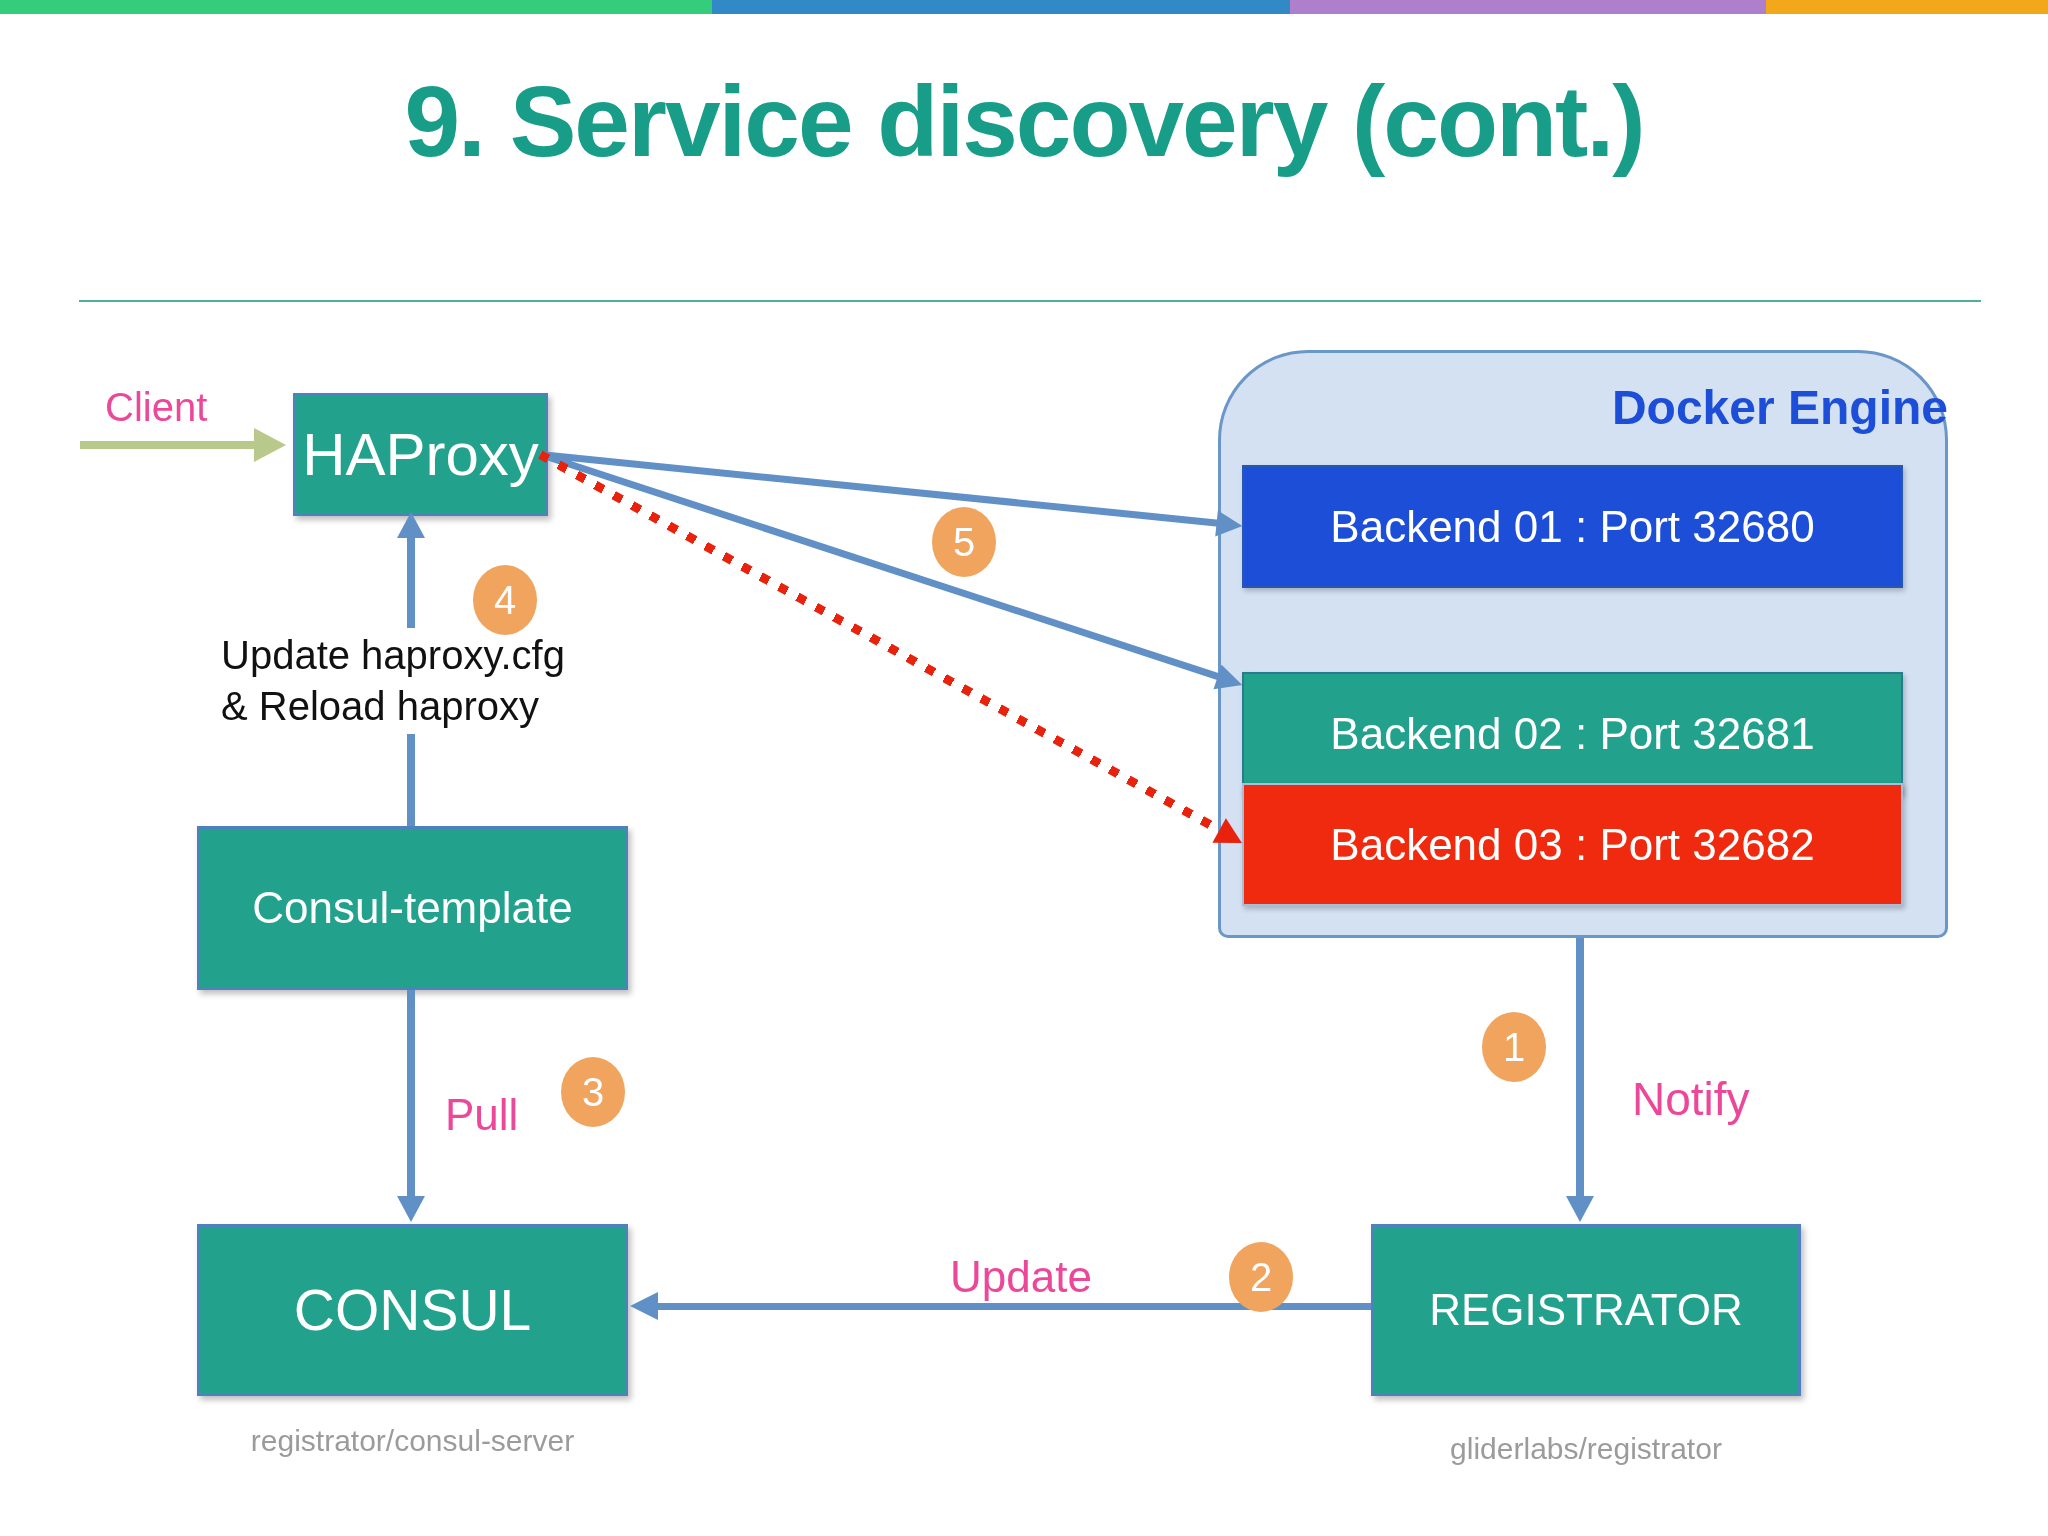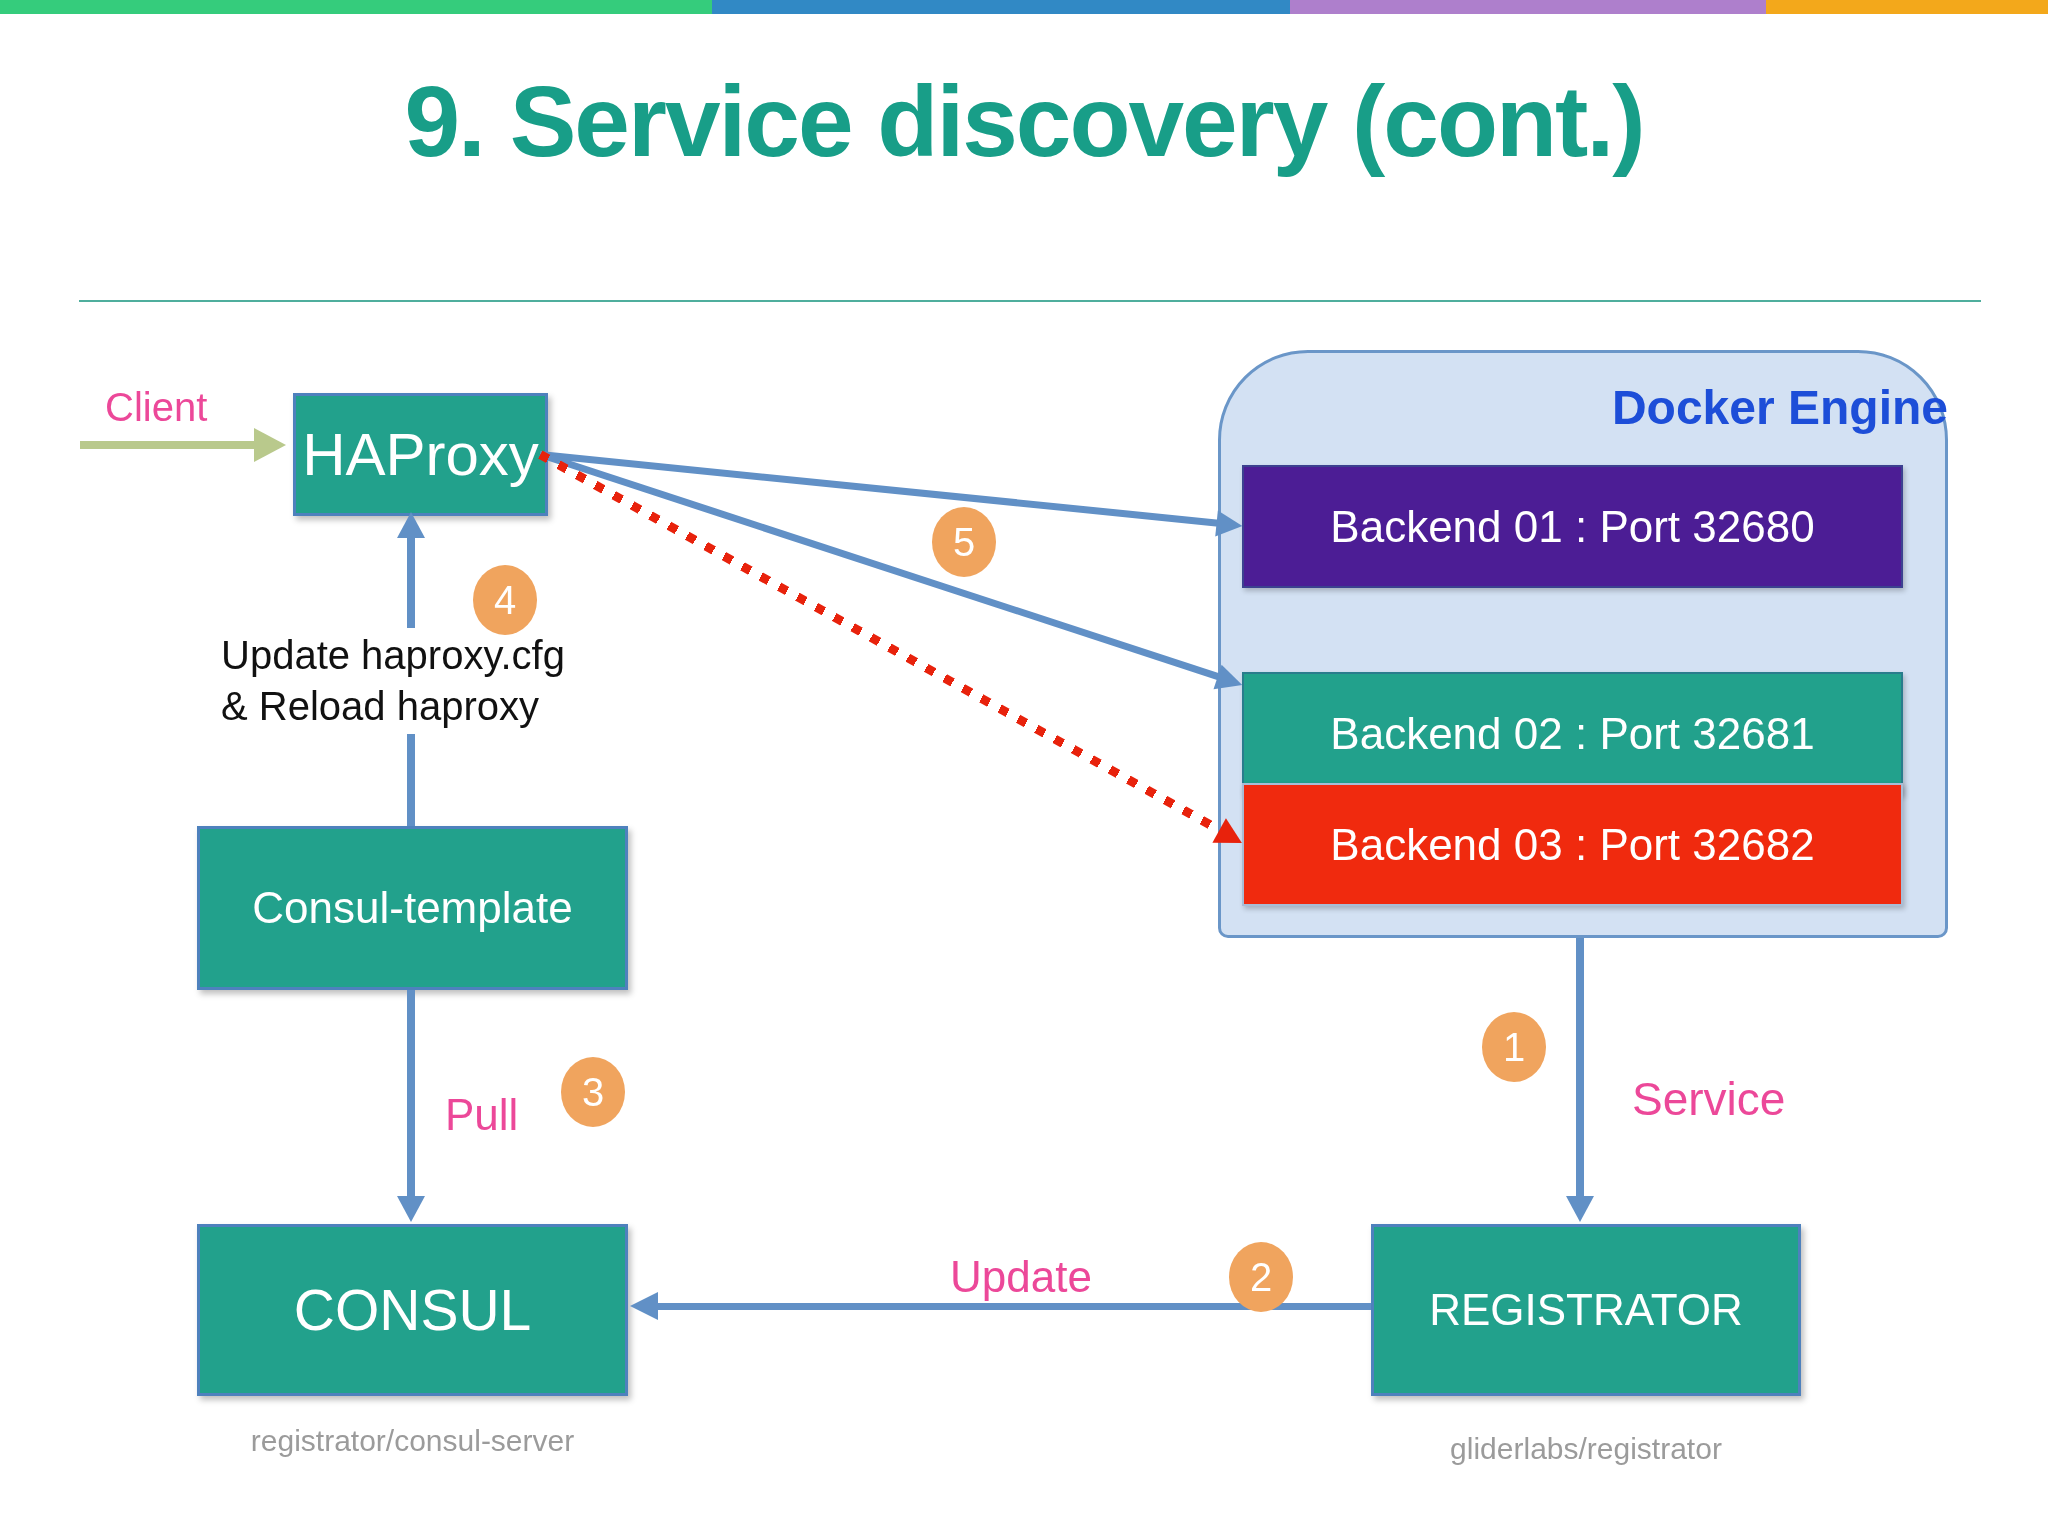--- a/index.html
+++ b/index.html
@@ -145,40 +145,40 @@
 
   <div class="node" id="consul">CONSUL</div>
   <div class="caption" id="caption-consul">registrator/consul-server</div>
 
   <div class="node" id="registrator">REGISTRATOR</div>
   <div class="caption" id="caption-registrator">gliderlabs/registrator</div>
 
   <div id="docker"></div>
   <div id="docker-title">Docker Engine</div>
 
-  <div class="backend" id="backend-1" style="background: #4c1d95;">Backend 01 : Port 32680</div>
+  <div class="backend" id="backend-1" style="background: #1d4ed8;">Backend 01 : Port 32680</div>
   <div class="backend" id="backend-2" style="background: rgb(34, 161, 140); margin-top: 48px;">Backend 02 : Port 32681</div>
   <div class="backend" id="backend-3" style="background: rgb(240, 42, 14);">Backend 03 : Port 32682</div>
 
   <div class="fan" id="fan-1">
     <div class="shaft"></div>
     <div class="head"></div>
   </div>
   <div class="fan" id="fan-2">
     <div class="shaft"></div>
     <div class="head"></div>
   </div>
   <div class="fan" id="fan-red">
     <div class="shaft"></div>
     <div class="head"></div>
   </div>
 
   <div class="vline" style="left:1576px;top:938px;height:262px;"></div>
   <div class="tri tri-down" style="left:1566px;top:1196px;"></div>
-  <div class="lbl" id="notify-label">Service</div>
+  <div class="lbl" id="notify-label">Notify</div>
 
   <div class="hline" style="left:658px;top:1303px;width:713px;"></div>
   <div class="tri tri-left" style="left:630px;top:1292px;"></div>
   <div class="lbl" id="update-label">Update</div>
 
   <div class="badge" id="badge-1">1</div>
   <div class="badge" id="badge-2">2</div>
   <div class="badge" id="badge-3">3</div>
   <div class="badge" id="badge-4">4</div>
   <div class="badge" id="badge-5">5</div>

